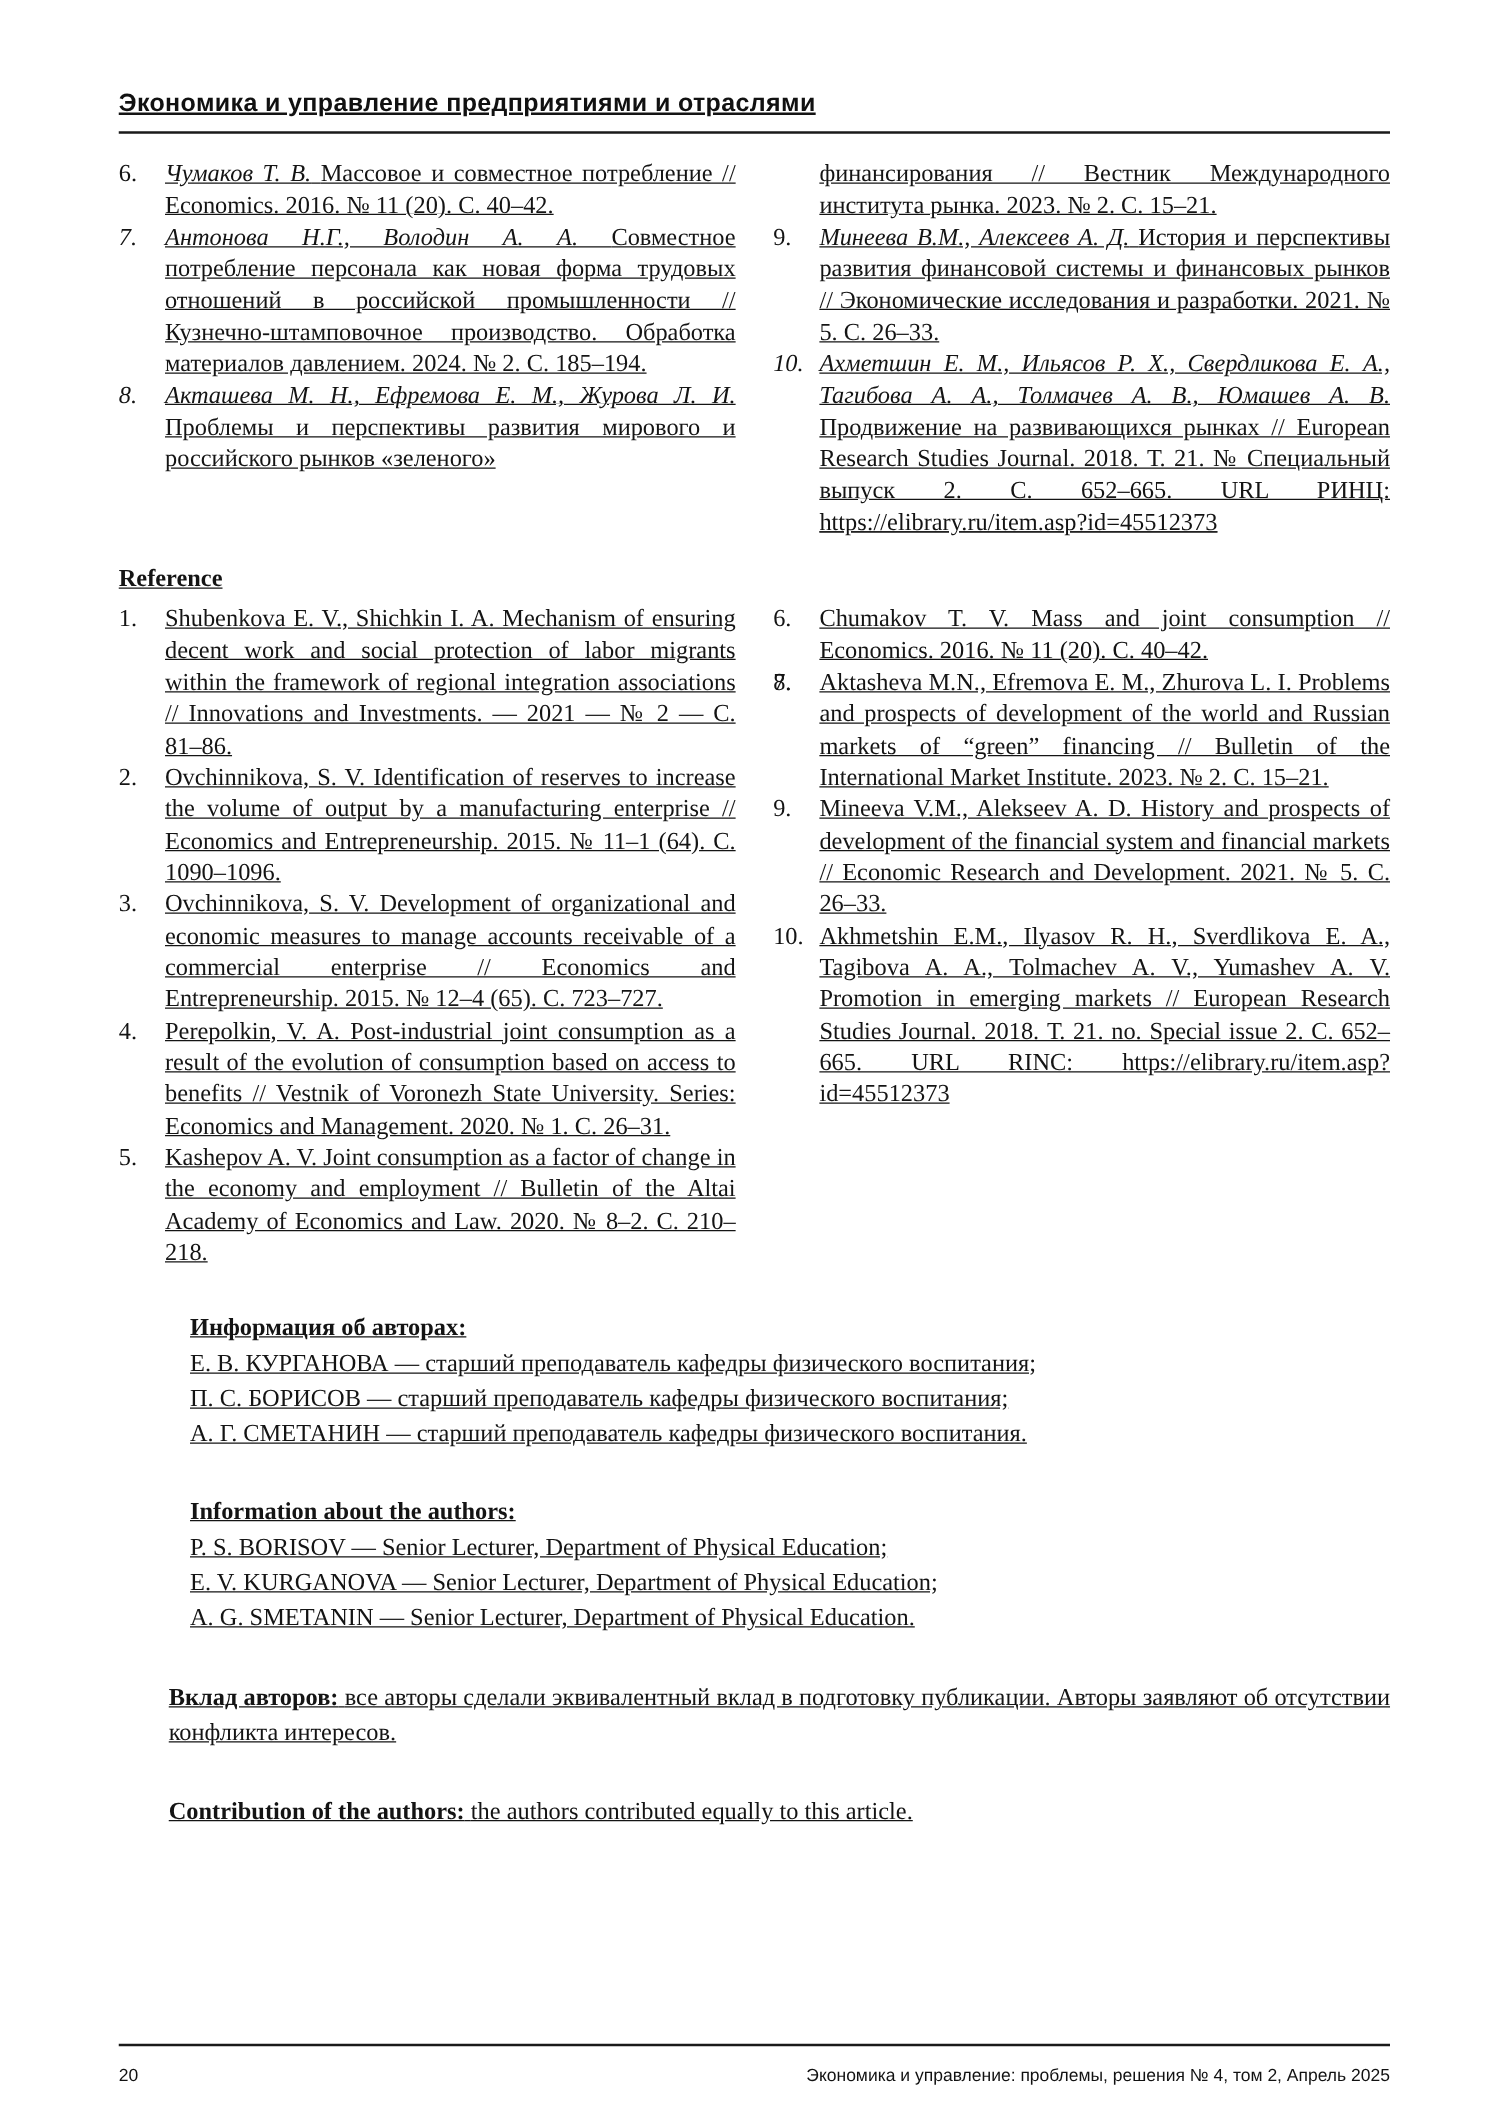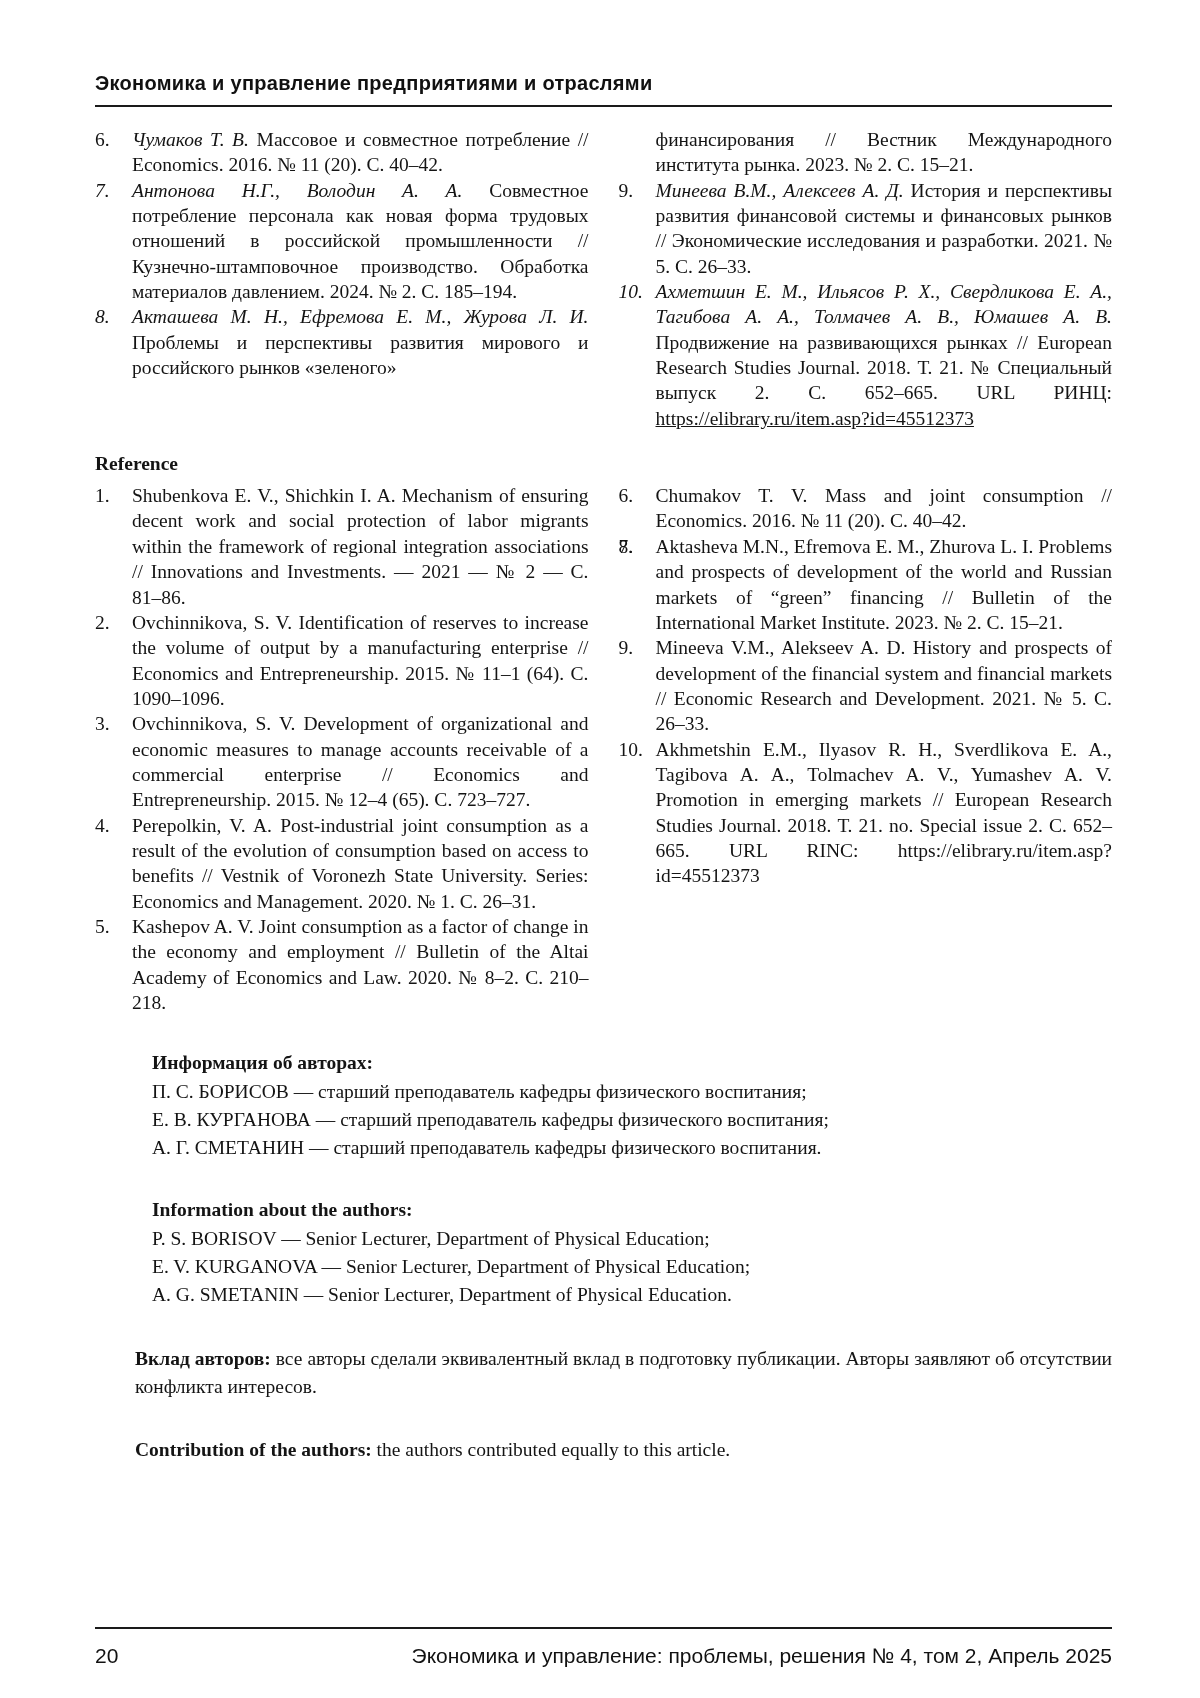--- a/index.html
+++ b/index.html
@@ -7,20 +7,21 @@
   body { width: 1200px; }
   .page {
     position: relative;
     width: 1200px;
     height: 1698px;
     background: #ffffff;
     color: #141414;
     font-family: "Liberation Serif", serif;
     padding: 72px 88px 0 95px;
     overflow: hidden;
+    text-decoration: underline;
   }
   .page-header h1 {
     font-family: "Liberation Sans", sans-serif;
     font-weight: bold;
     font-size: 20px;
     letter-spacing: 0.3px;
     color: #111111;
     padding-bottom: 10px;
     border-bottom: 2px solid #1a1a1a;
   }
@@ -66,21 +67,21 @@
     position: absolute;
     left: 95px;
     right: 88px;
     bottom: 30px;
     border-top: 2px solid #1a1a1a;
     padding-top: 15px;
     display: flex;
     justify-content: space-between;
     align-items: baseline;
     font-family: "Liberation Sans", sans-serif;
-    font-size: 21px;
+    font-size: 14px;
     color: #111111;
   }
 </style>
 </head>
 <body>
 
 <div class="page">
 
   <header class="page-header">
     <h1 class="header-title">Экономика и управление предприятиями и отраслями</h1>
@@ -165,22 +166,22 @@
       </div>
       <div class="ref-item">
         <span class="ref-num">10.</span>
         <span class="ref-body">Akhmetshin E.M., Ilyasov R. H., Sverdlikova E. A., Tagibova A. A., Tolmachev A. V., Yumashev A. V. Promotion in emerging markets // European Research Studies Journal. 2018. Т. 21. no. Special issue 2. С. 652–665. URL RINC: https://elibrary.ru/item.asp?id=45512373</span>
       </div>
     </div>
   </section>
 
   <section class="info-block">
     <h3>Информация об авторах:</h3>
+    <p>Е. В. КУРГАНОВА — старший преподаватель кафедры физического воспитания;</p>
     <p>П. С. БОРИСОВ — старший преподаватель кафедры физического воспитания;</p>
-    <p>Е. В. КУРГАНОВА — старший преподаватель кафедры физического воспитания;</p>
     <p>А. Г. СМЕТАНИН — старший преподаватель кафедры физического воспитания.</p>
   </section>
 
   <section class="info-block">
     <h3>Information about the authors:</h3>
     <p>P. S. BORISOV — Senior Lecturer, Department of Physical Education;</p>
     <p>E. V. KURGANOVA — Senior Lecturer, Department of Physical Education;</p>
     <p>A. G. SMETANIN — Senior Lecturer, Department of Physical Education.</p>
   </section>
 

